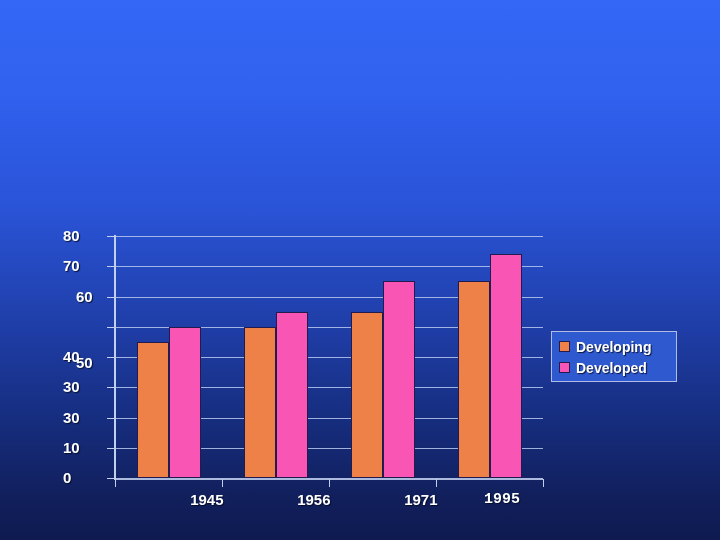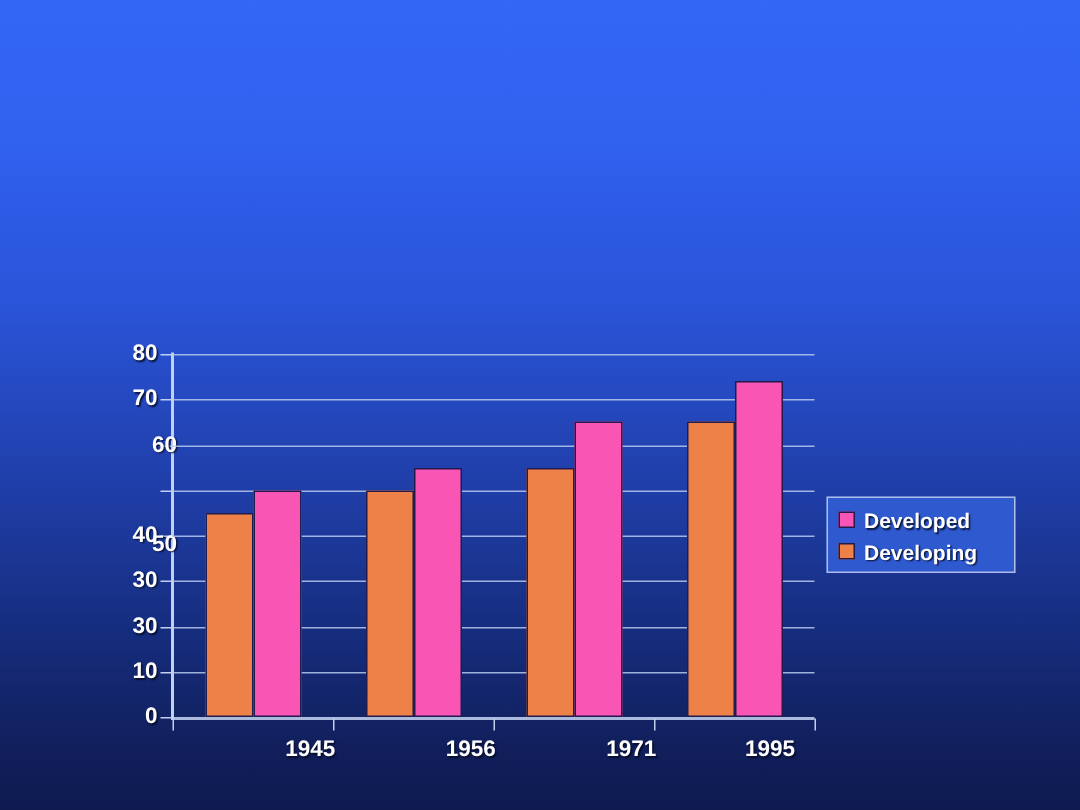--- a/index.html
+++ b/index.html
@@ -89,21 +89,20 @@
     left: 107px;
     width: 8px;
     height: 1px;
     background: #c2d0f0;
   }
 
   .ylabel {
     position: absolute;
     right: 0;
     width: 40px;
-    text-align: right;
     color: #ffffff;
     font-size: 15px;
     font-weight: bold;
     font-family: "Liberation Sans", sans-serif;
     text-shadow: 1px 1px 1px rgba(5,10,35,0.85);
   }
 
   .bar {
     position: absolute;
     bottom: 0;
@@ -221,30 +220,30 @@
       </div>
 
     <div id="xgroup">
         <div class="xtick-mark" style="left: 115px;"></div>
         <div class="xlabel" style="left: 113.5px;">1945</div>
         <div class="xtick-mark" style="left: 222px;"></div>
         <div class="xlabel" style="left: 220.5px;">1956</div>
         <div class="xtick-mark" style="left: 329px;"></div>
         <div class="xlabel" style="left: 327.5px;">1971</div>
         <div class="xtick-mark" style="left: 436px;"></div>
-        <div class="xlabel" style="left: 420px;">1995</div>
+        <div class="xlabel" style="left: 410px; font-family: Liberation Mono, monospace;">1995</div>
         <div class="xtick-mark" style="left: 543px;"></div>
       </div>
 
   </div>
 
   <div id="legend">
+    <div class="legend-row">
+      <span class="legend-swatch developing"></span>
+      <span class="legend-label">Developing</span>
+    </div>
     <div class="legend-row">
       <span class="legend-swatch developed"></span>
       <span class="legend-label">Developed</span>
     </div>
-    <div class="legend-row">
-      <span class="legend-swatch developing"></span>
-      <span class="legend-label">Developing</span>
-    </div>
   </div>
 
 </div>
 
 </body></html>

